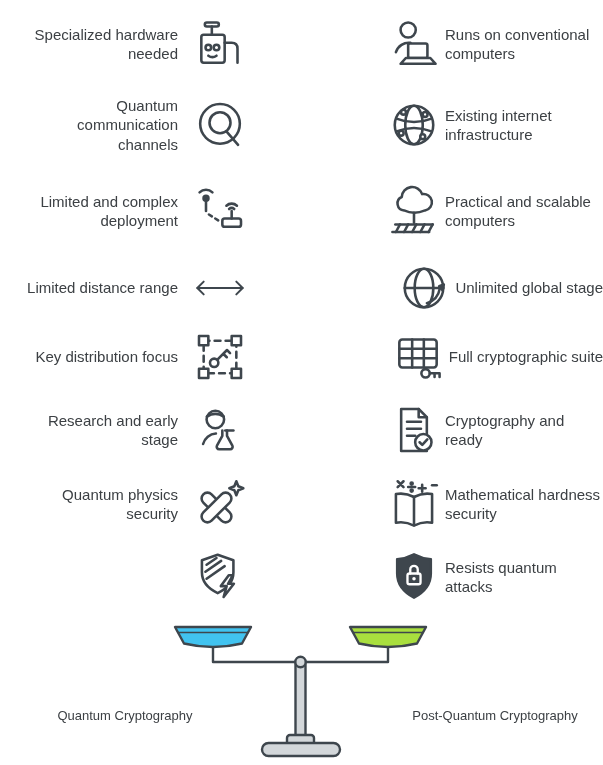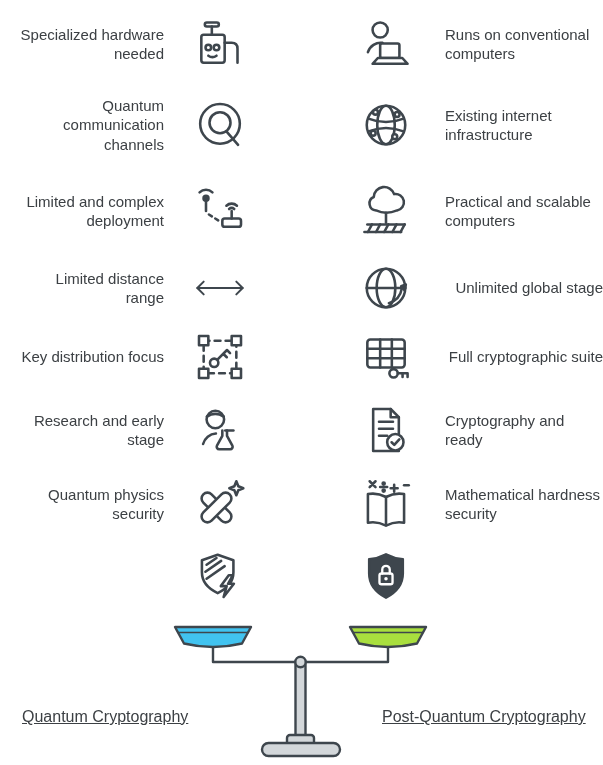--- a/index.html
+++ b/index.html
@@ -7,31 +7,31 @@
   body {
     width:603px; height:765px; position:relative; overflow:hidden;
     font-family:"Liberation Sans", sans-serif; color:#3c4044;
   }
   .rows {
     position:absolute; top:6px; left:0; width:603px;
     display:grid; grid-template-columns:301px 302px;
     grid-template-rows:76px 86px 86px 68px 70px 76px 72px 74px;
   }
   .cell { display:flex; align-items:center; }
-  .cell.left  { justify-content:flex-end; padding-right:52px; gap:27px;padding-left:16px; }
-  .cell.right { justify-content:space-between; padding-left:56px; gap:2px; }
+  .cell.left  { justify-content:flex-end; padding-right:52px; gap:13px;padding-left:16px; }
+  .cell.right { justify-content:flex-end; padding-left:56px; gap:2px; }
   .label { font-size:15px; line-height:1.3; }
   .cell.left  .label { text-align:right; max-width:176px; }
   .cell.right .label { text-align:left;  max-width:158px; }
   .icon { flex:0 0 auto; width:58px; height:58px; display:flex; align-items:center; justify-content:center; }
   .icon svg { display:block; }
   .ic { stroke:#3e464d; stroke-width:2.2; fill:none; stroke-linecap:round; stroke-linejoin:round; }
   .icf { stroke:#3e464d; stroke-width:2.2; fill:#ffffff; stroke-linecap:round; stroke-linejoin:round; }
   .scale-area { position:absolute; left:0; top:612px; width:603px; height:153px; }
-  .scale-label { position:absolute; font-size:16px; color:#3c4044; text-align:left; top:96px;text-decoration:underline; }
+  .scale-label { position:absolute; font-size:13px; color:#3c4044; text-align:center; top:96px; }
   .scale-label.l { left:22px;  width:206px; }
   .scale-label.r { left:382px; width:226px; }
 </style>
 </head>
 <body>
 
 <div class="rows">
 
   <div class="cell left">
     <div class="label">Specialized hardware needed</div>
@@ -259,20 +259,21 @@
   </div>
   <div class="cell right">
     <div class="icon">
       <svg viewBox="0 0 48 48" width="56" height="56">
         <path d="M24 4.5 c5.5 2.8 11 4 14.5 4.3 V21 c0 9.5 -6 16.3 -14.5 20.8 C15.5 37.3 9.5 30.5 9.5 21 V8.8 C13 8.5 18.5 7.3 24 4.5 Z" fill="#3e464d" stroke="#3e464d" stroke-width="2" stroke-linejoin="round"></path>
         <rect x="18.4" y="21" width="11.2" height="9.2" rx="1.8" fill="none" stroke="#fff" stroke-width="2"></rect>
         <path d="M20.8 21 v-3.4 a3.2 3.2 0 0 1 6.4 0 V21" fill="none" stroke="#fff" stroke-width="2" stroke-linecap="round"></path>
         <circle cx="24" cy="25.6" r="1.5" fill="#fff"></circle>
       </svg>
     </div>
+    <div class="label">Resists quantum attacks</div>
   </div>
 
 </div>
 
 <div class="scale-area">
   <svg width="603" height="153" viewBox="0 0 603 153">
     <g stroke="#3e464d" stroke-width="2.4" stroke-linecap="round" stroke-linejoin="round">
 
       <rect x="295.5" y="50" width="10" height="82" rx="2.5" fill="#d3d7da"></rect>
       <rect x="287" y="123" width="27" height="10" rx="3" fill="#d3d7da"></rect>

